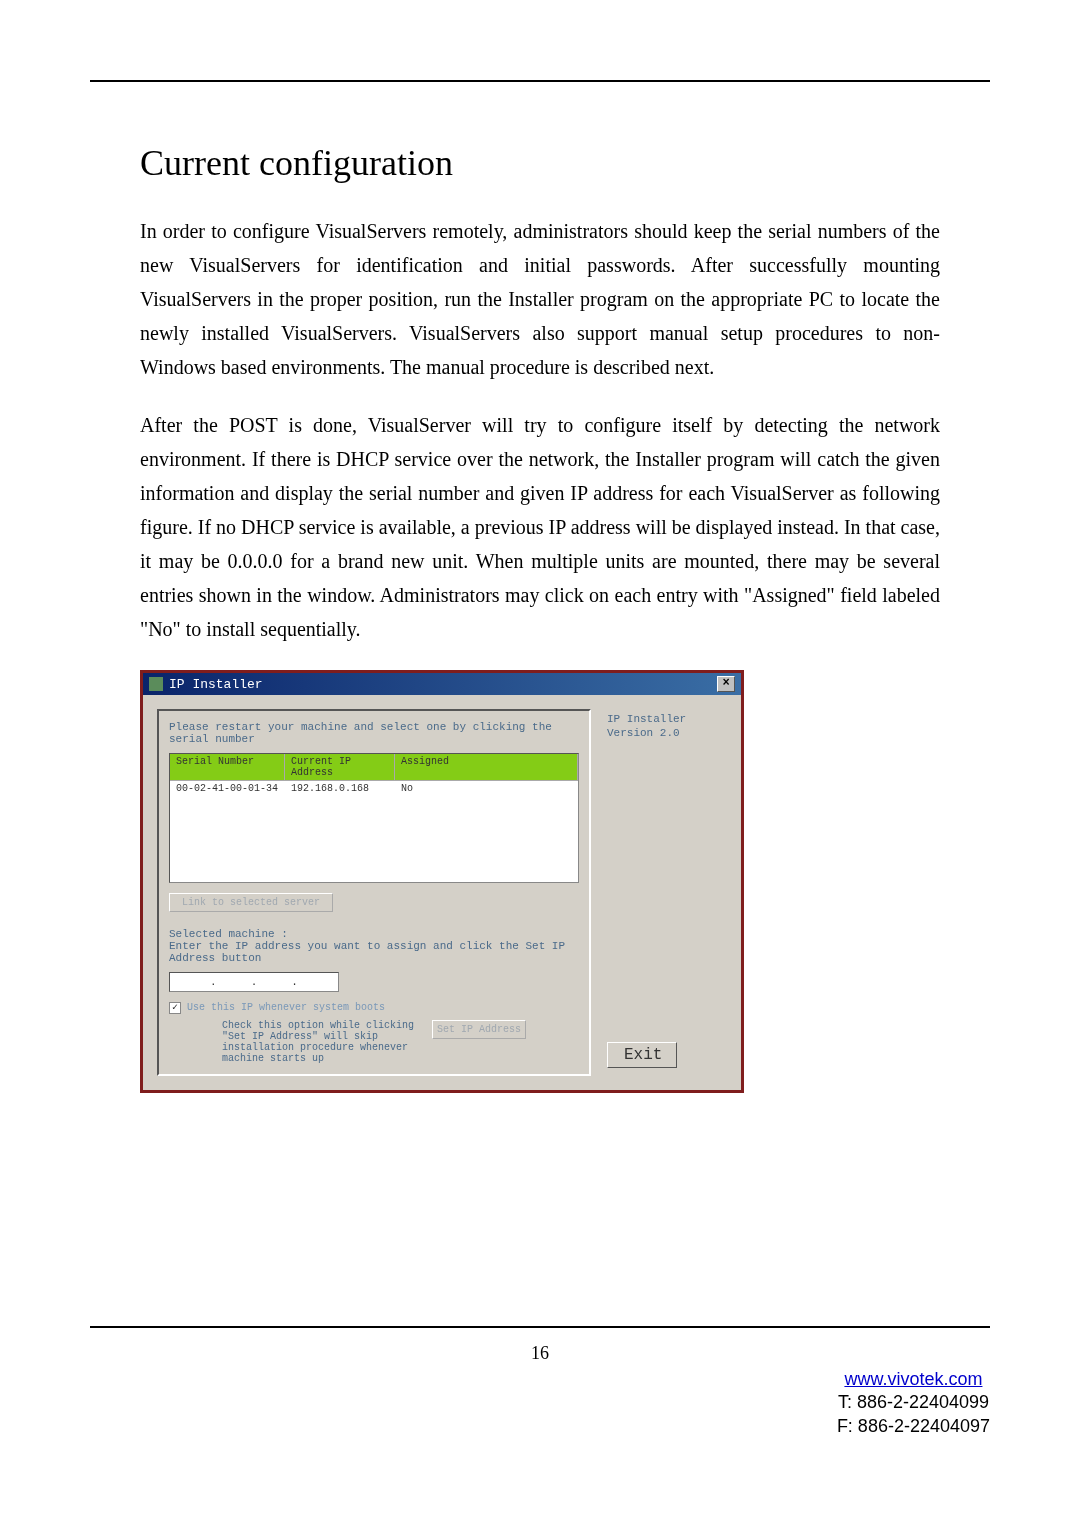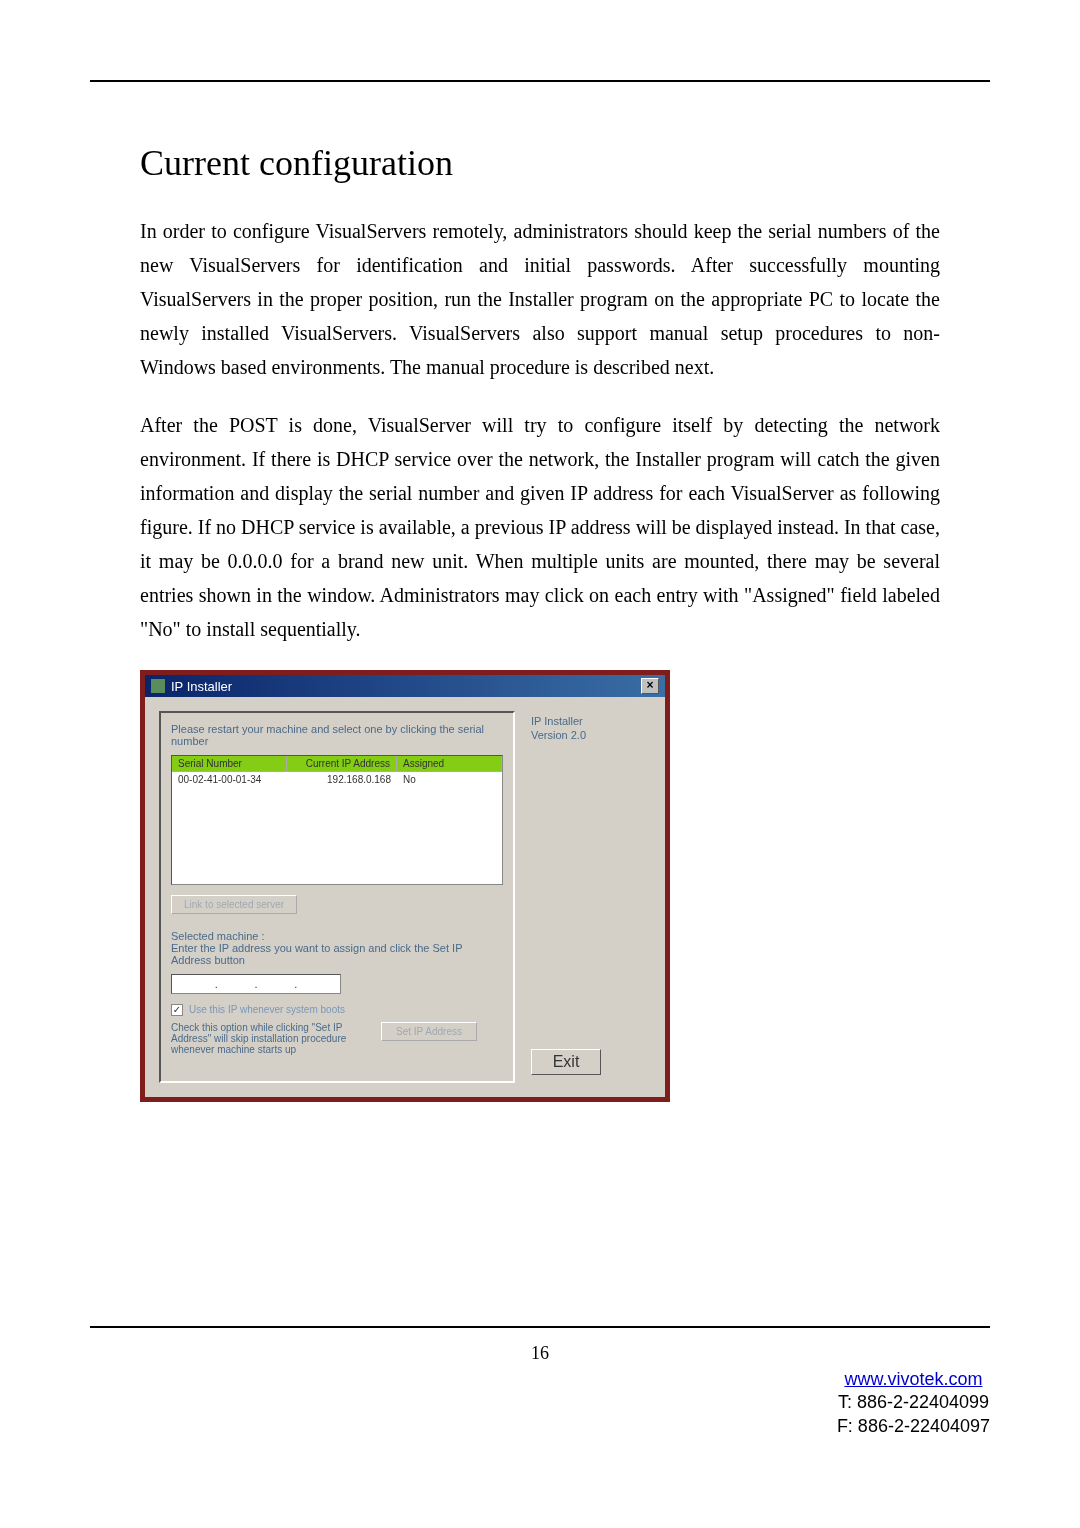--- a/index.html
+++ b/index.html
@@ -39,24 +39,24 @@
     }
     .para {
       font-size: 20px;
       line-height: 1.7;
       text-align: justify;
       margin-bottom: 24px;
       font-family: "Times New Roman", serif;
     }
     
     .installer-window {
-      width: 530px;
-      border: 5px solid #7f1d1d;
-      background: #d4d0c8;
-      font-family: Liberation Sans, sans-serif;
+      width: 604px;
+      border: 3px solid #7f1d1d;
+      background: #d4d0c8;
+      font-family: Liberation Mono, monospace;
       margin-top: 20px;
       margin-left: 0;
     }
     .titlebar {
       background: linear-gradient(to right, #0a246a, #3a6ea5);
       color: #fff;
       font-size: 13px;
       padding: 3px 6px;
       display: flex;
       align-items: center;
@@ -112,21 +112,21 @@
       background: #84cc16;
       border-bottom: 1px solid #aaa;
     }
     .listbox-header span {
       padding: 2px 6px;
       border-right: 1px solid #aaa;
       font-size: 10px;
       color: #333;
     }
     .col-serial { width: 115px; }
-    .col-ip { width: 110px; text-align: right; }
+    .col-ip { width: 110px; }
     .col-assigned { flex: 1; }
     .listbox-row {
       display: flex;
       color: #333;
     }
     .listbox-row span {
       padding: 2px 6px;
       font-size: 10px;
     }
     .link-btn {
@@ -170,27 +170,27 @@
       display: inline-block;
       color: #333;
       font-size: 10px;
       line-height: 10px;
       text-align: center;
     }
     .check-label { font-size: 10px; color: #7a98b8; }
     .help-text {
       font-size: 10px;
       color: #4a6a8a;
-      margin-bottom: 16px;
-      display: flex;
-      justify-content: flex-start;
+      margin-bottom: 0;
+      display: flex;
+      justify-content: center;
       align-items: flex-start;
     }
     .set-ip-btn {
-      padding: 3px 14px;
+      padding: 3px 4px;
       border: 1px solid #aaa;
       border-top-color: #fff;
       border-left-color: #fff;
       background: #d4d0c8;
       color: #a0a8b0;
       font-size: 10px;
       white-space: nowrap;
     }
     .right-panel {
       width: 120px;

